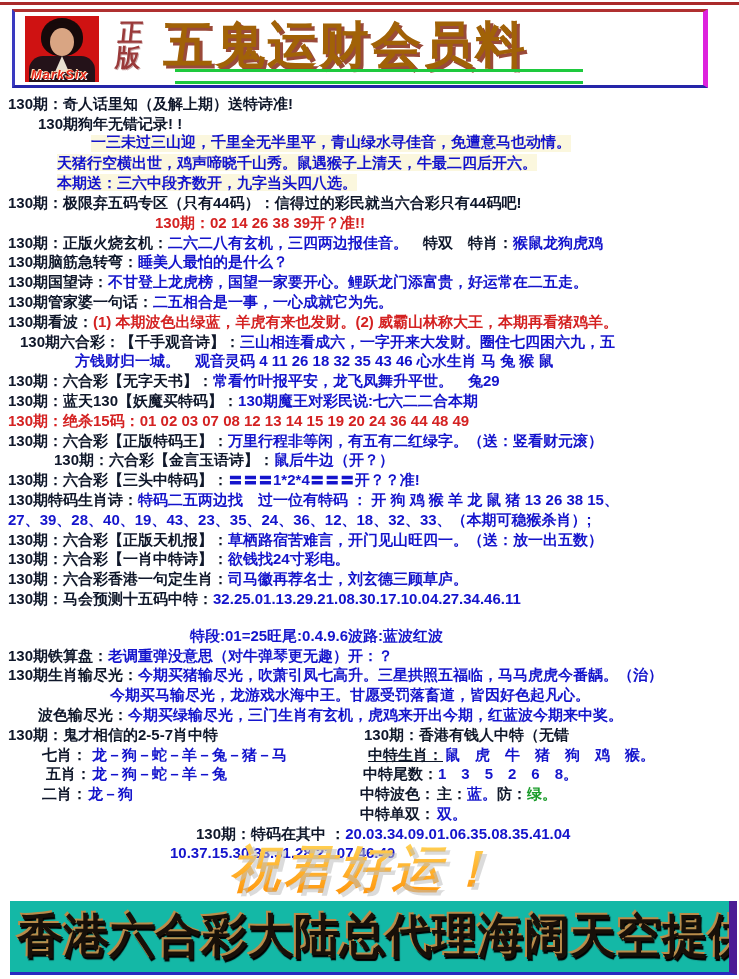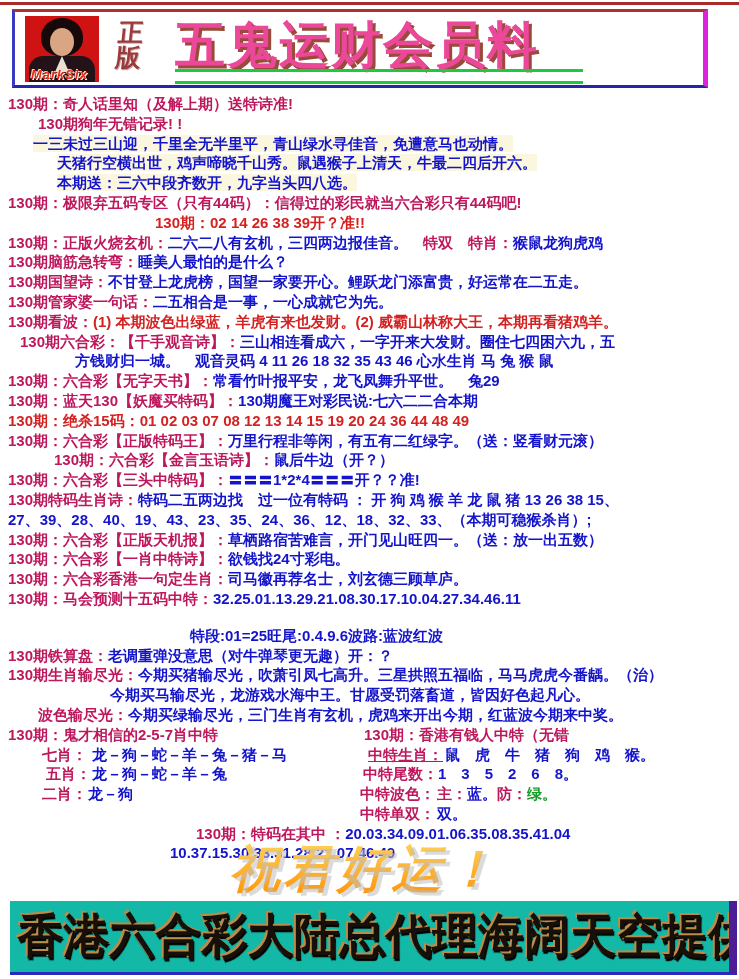--- a/index.html
+++ b/index.html
@@ -15,28 +15,28 @@
   .photo .hair{position:absolute;left:16px;top:2px;width:42px;height:38px;border-radius:50% 50% 45% 45%;background:#17090a;}
   .photo .face{position:absolute;left:25px;top:12px;width:24px;height:28px;border-radius:50%;background:#d9a583;}
   .photo .fringe{position:absolute;left:22px;top:6px;width:30px;height:12px;border-radius:50%;background:#17090a;}
   .photo .body{position:absolute;left:4px;top:40px;width:66px;height:26px;border-radius:14px 14px 0 0;background:#241219;}
   .photo .collar{position:absolute;left:30px;top:40px;width:14px;height:16px;background:#e8e0d2;
       clip-path:polygon(50% 0,100% 100%,0 100%);}
   .photo .marksix{position:absolute;left:6px;bottom:0px;font-size:13px;font-weight:bold;font-style:italic;
       color:#e82a1a;text-shadow:1px 1px 0 #ffffff,-1px -1px 0 #ffd9b0;letter-spacing:1px;}
   .edition{position:absolute;left:102px;top:8px;font-size:25px;line-height:25px;font-weight:bold;
       color:#9a3a3a;transform:skewX(-6deg);text-shadow:1px 1px 0 #caa;white-space:pre-line;}
-  .title{position:absolute;left:160px;top:0px;font-size:50px;font-weight:bold;letter-spacing:2px;
-      color:#ec4899;text-shadow:3px 3px 0 #9a4a3a;white-space:nowrap;}
+  .title{position:absolute;left:148px;top:0px;font-size:50px;font-weight:bold;letter-spacing:2px;
+      color:#a16207;text-shadow:3px 3px 0 #9a4a3a;white-space:nowrap;}
   .title-underline{position:absolute;left:160px;top:57px;width:408px;height:9px;
       border-top:3px solid #1ec93e;border-bottom:3px solid #1ec93e;}
   
   .content{position:absolute;left:0;top:94px;width:739px;font-size:15px;font-weight:bold;}
   .line{position:relative;height:19.8px;line-height:19.8px;white-space:nowrap;}
-  .c-k{color:#be185d;} .c-b{color:#1414cc;} .c-r{color:#d42222;} .c-g{color:#1a9c2a;}
+  .c-k{color:#0f172a;} .c-b{color:#1414cc;} .c-r{color:#d42222;} .c-g{color:#1a9c2a;}
   .hl{background:#fbf7de;}
   
   .wish{position:absolute;left:230px;top:836px;font-size:50px;font-weight:bold;font-style:italic;
       letter-spacing:4px;white-space:nowrap;
       color:#ffa41e;
       background:linear-gradient(#ffd95e,#ff8c00);
       -webkit-background-clip:text;background-clip:text;-webkit-text-fill-color:transparent;
       text-shadow:4px 3px 0 rgba(190,190,190,.55);}
   
   .footer{position:absolute;left:10px;top:901px;width:719px;height:71px;background:#14b8a6;
@@ -63,21 +63,21 @@
     </div>
     <div class="edition">正
 版</div>
     <div class="title">五鬼运财会员料</div>
     <div class="title-underline"></div>
   </div>
 
   <div class="content">
       <div class="line" style="padding-left: 8px;"><span class="c-k">130期：奇人话里知（及解上期）送特诗准!</span></div>
       <div class="line" style="padding-left: 38px;"><span class="c-k">130期狗年无错记录! !</span></div>
-      <div class="line" style="padding-left: 33px;"><span class="c-b hl">一三未过三山迎，千里全无半里平，青山绿水寻佳音，免遭意马也动情。</span></div>
+      <div class="line" style="padding-left: 91px; font-family: Liberation Mono, monospace;"><span class="c-b hl">一三未过三山迎，千里全无半里平，青山绿水寻佳音，免遭意马也动情。</span></div>
       <div class="line" style="padding-left: 57px;"><span class="c-b hl">天猪行空横出世，鸡声啼晓千山秀。鼠遇猴子上清天，牛最二四后开六。</span></div>
       <div class="line" style="padding-left: 57px;"><span class="c-b hl">本期送：三六中段齐数开，九字当头四八选。</span></div>
       <div class="line" style="padding-left: 8px;"><span class="c-k">130期：极限弃五码专区（只有44码）：信得过的彩民就当六合彩只有44码吧!</span></div>
       <div class="line" style="padding-left: 155px;"><span class="c-r">130期：02 14 26 38 39开？准!!</span></div>
       <div class="line" style="padding-left: 8px;"><span class="c-k">130期：正版火烧玄机：</span><span class="c-b">二六二八有玄机，三四两边报佳音。</span><span class="c-k">　特双　特肖：</span><span class="c-b">猴鼠龙狗虎鸡</span></div>
       <div class="line" style="padding-left: 8px;"><span class="c-k">130期脑筋急转弯：</span><span class="c-b">睡美人最怕的是什么？</span></div>
       <div class="line" style="padding-left: 8px;"><span class="c-k">130期国望诗：</span><span class="c-b">不甘登上龙虎榜，国望一家要开心。鲤跃龙门添富贵，好运常在二五走。</span></div>
       <div class="line" style="padding-left: 8px;"><span class="c-k">130期管家婆一句话：</span><span class="c-b">二五相合是一事，一心成就它为先。</span></div>
       <div class="line" style="padding-left: 8px;"><span class="c-k">130期看波：</span><span class="c-r">(1) 本期波色出绿蓝，羊虎有来也发财。(2) 威霸山林称大王，本期再看猪鸡羊。</span></div>
       <div class="line" style="padding-left: 20px;"><span class="c-k">130期六合彩：【千手观音诗】：</span><span class="c-b">三山相连看成六，一字开来大发财。圈住七四困六九，五</span></div>

